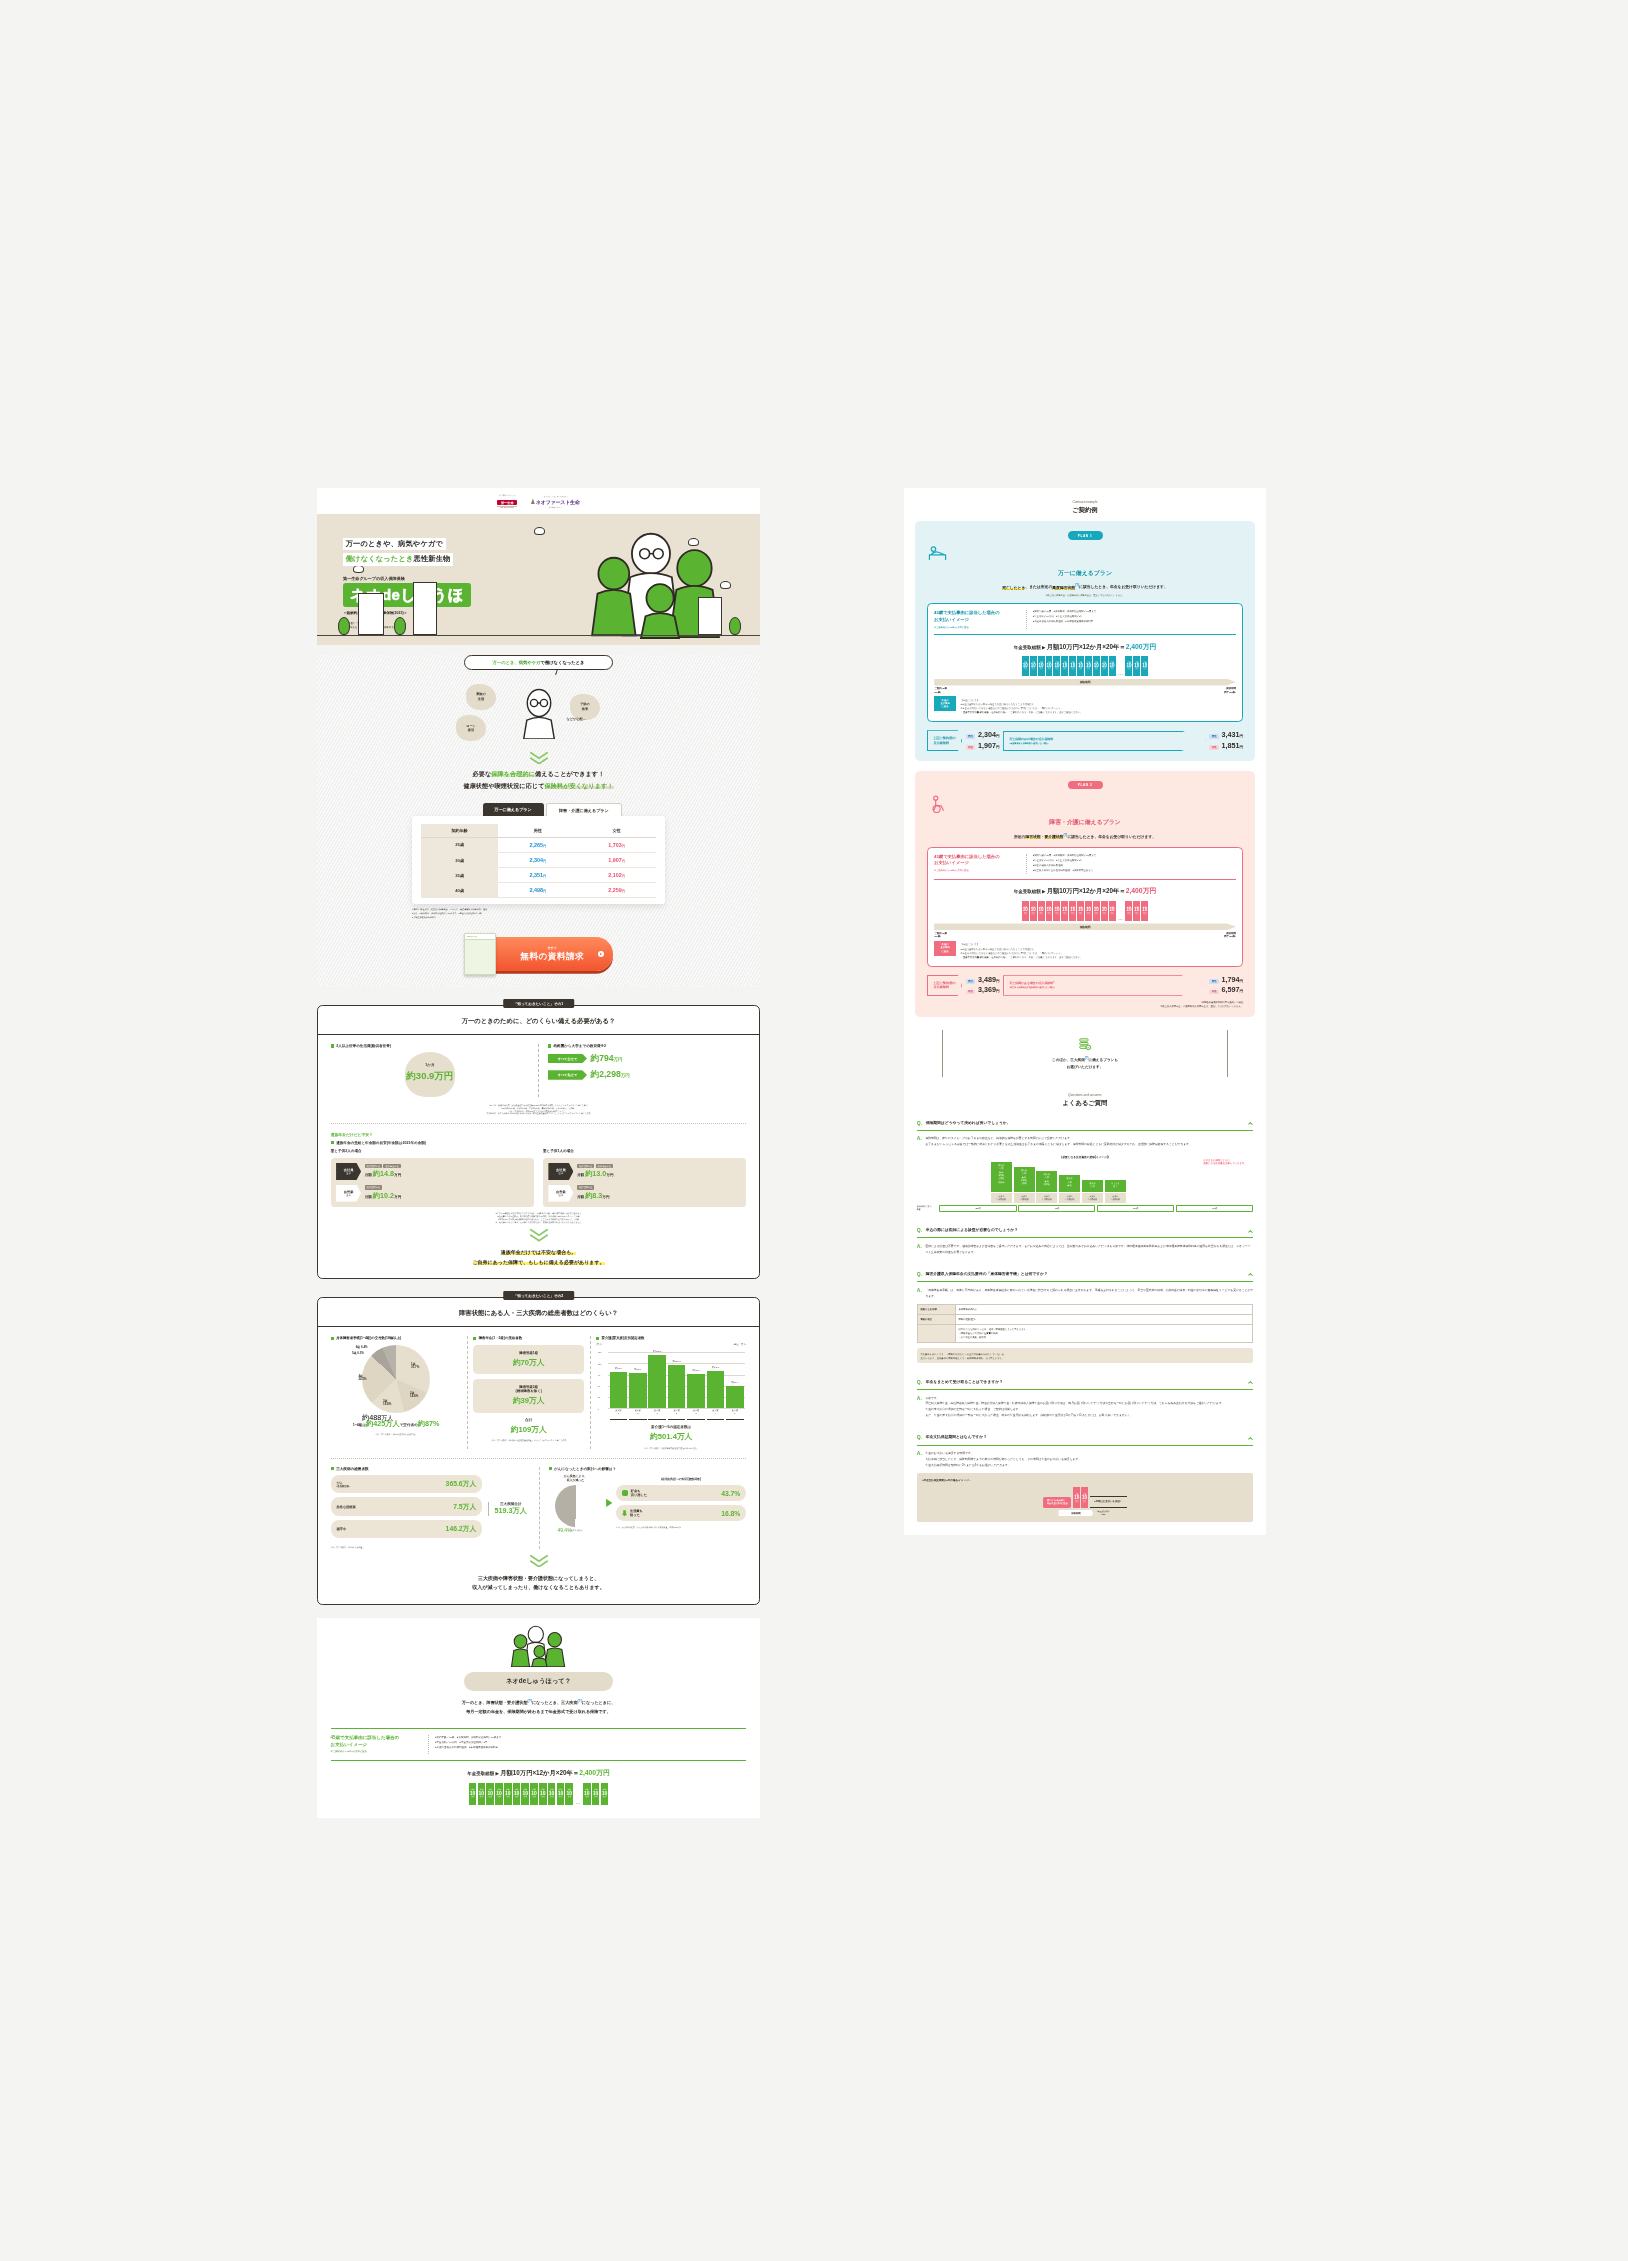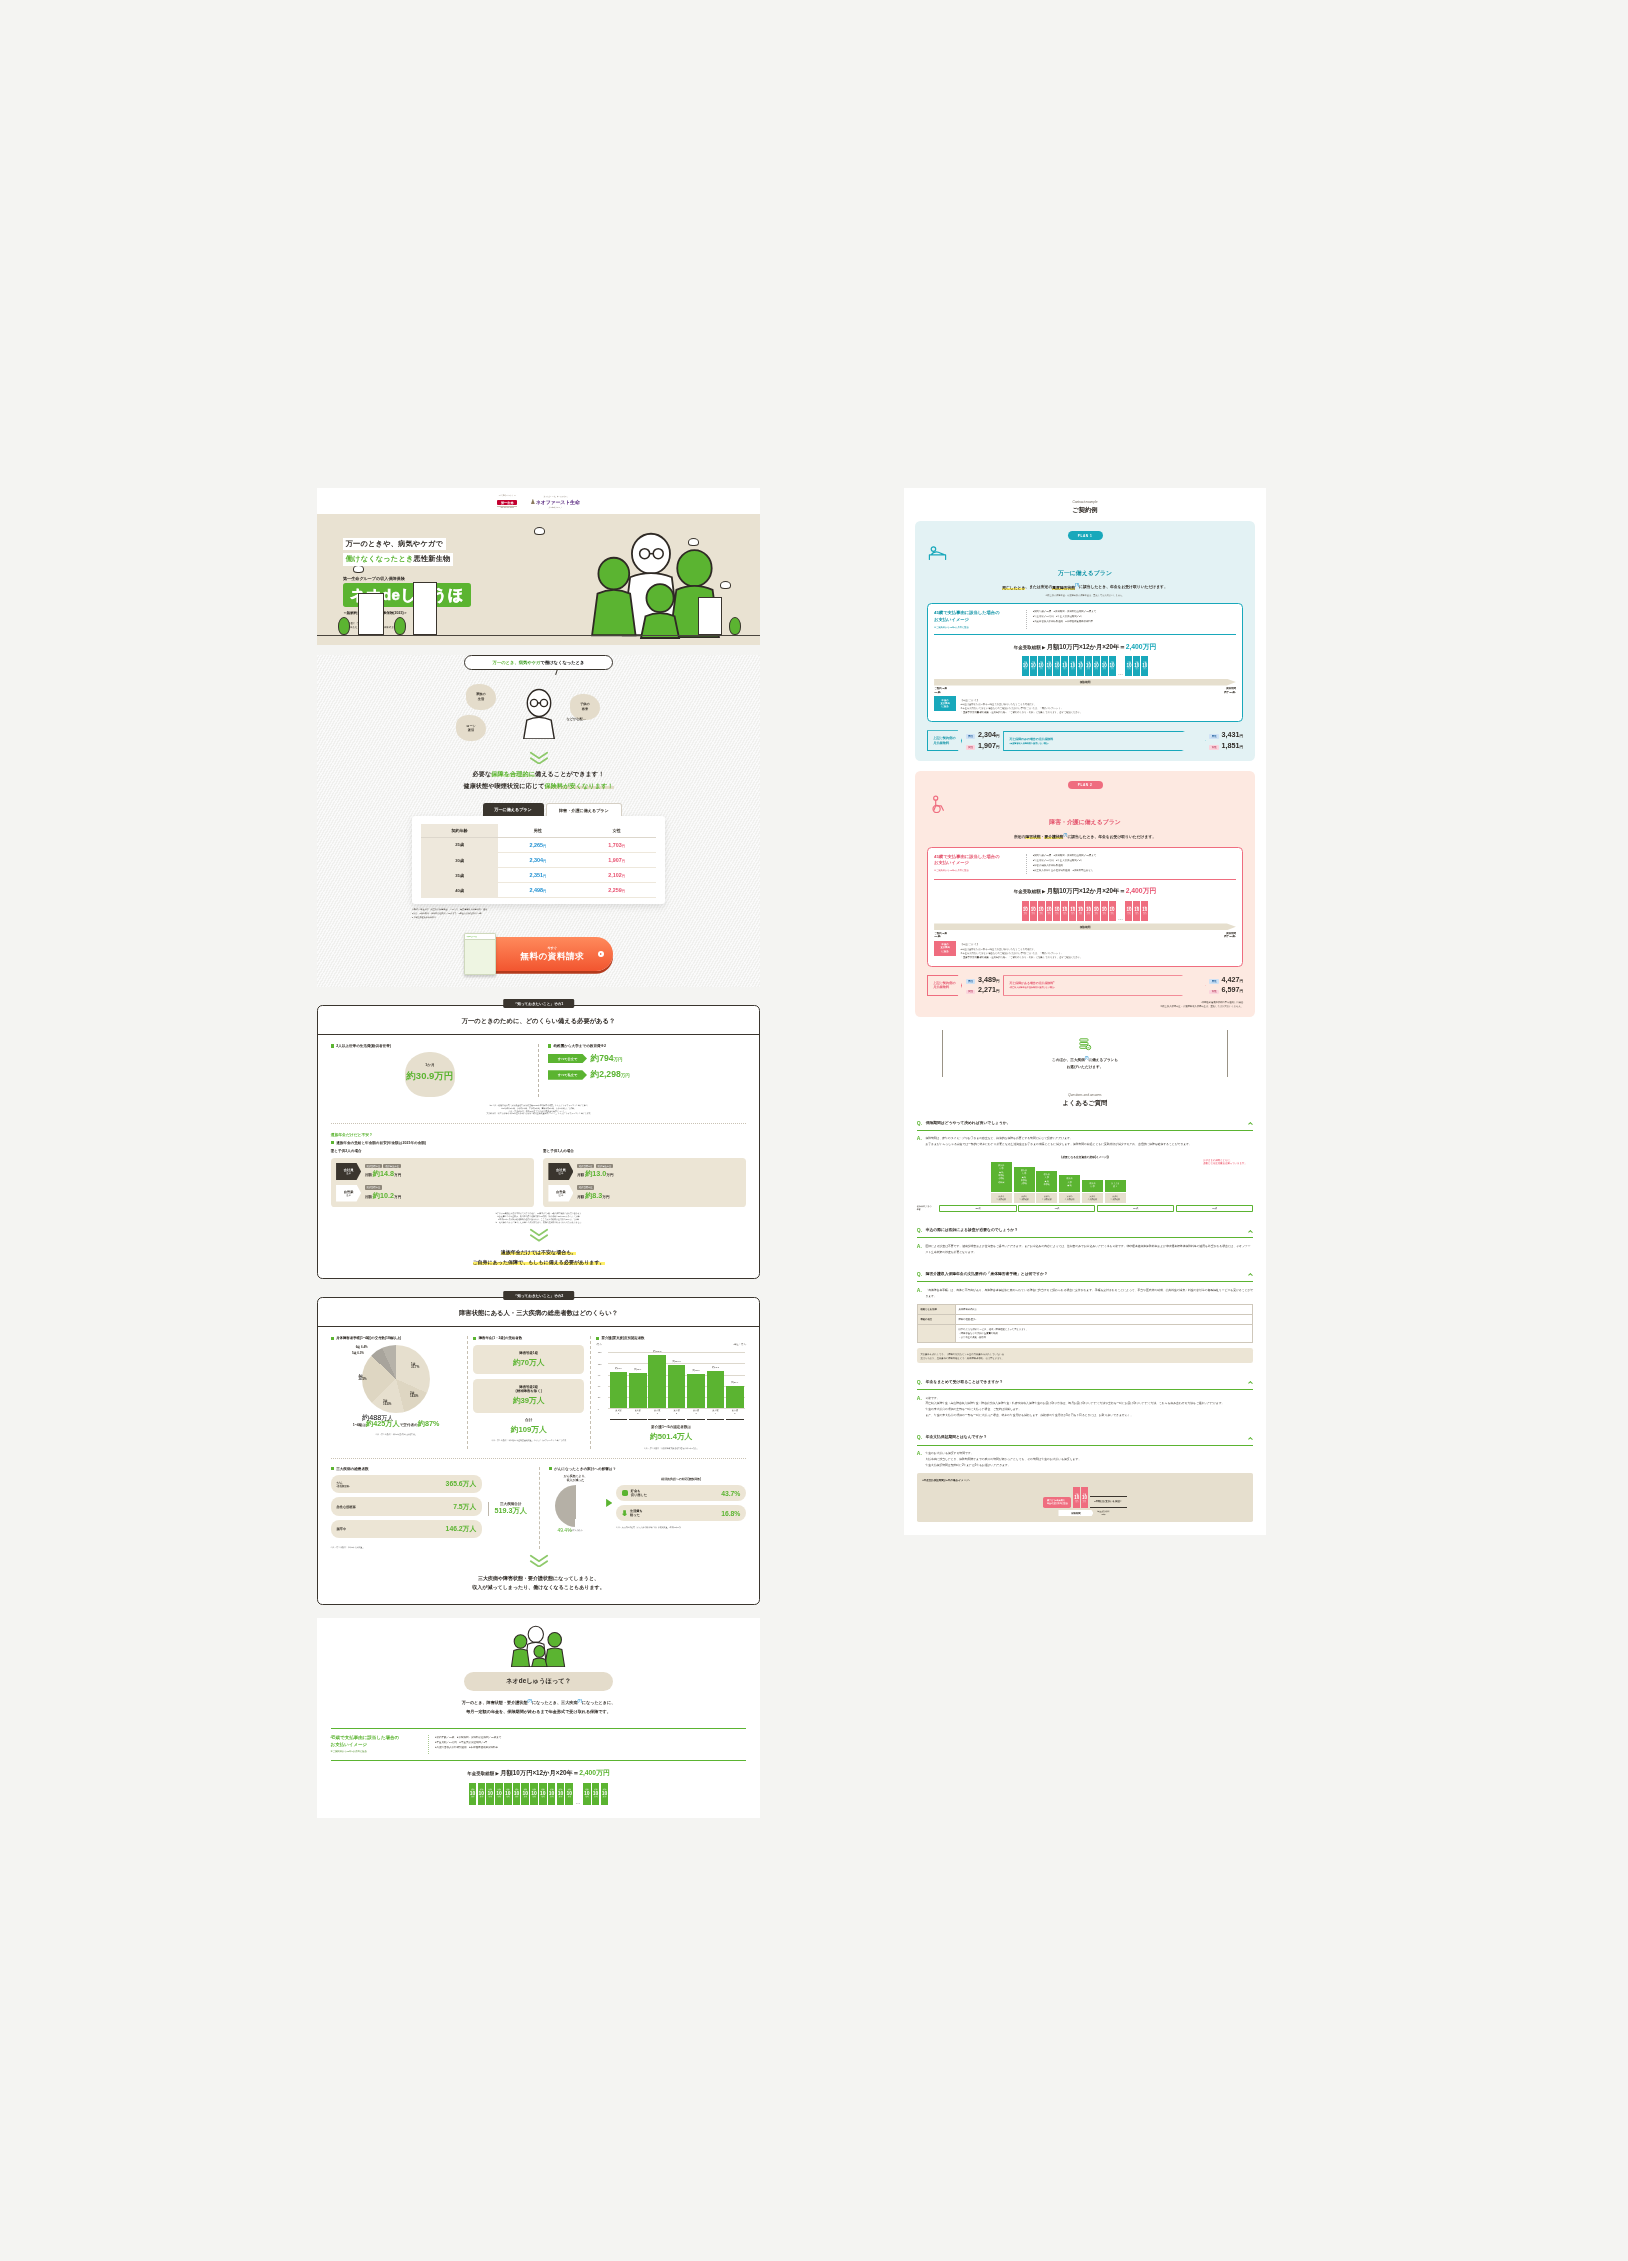--- a/index.html
+++ b/index.html
@@ -1136,30 +1136,30 @@
         <div class="premrow">
           <div class="premlbl" style="white-space:pre-line">上記ご契約例の
 月払保険料</div>
           <div class="premvals">
             <div class="pv">
                 <span class="sex m">男性</span>
                 <span class="amt"><span>3,489</span><small>円</small></span>
               </div>
             <div class="pv">
                 <span class="sex f">女性</span>
-                <span class="amt"><span>2,271</span><small>円</small></span>
+                <span class="amt"><span>3,369</span><small>円</small></span>
               </div>
           </div>
           <div class="premlbl" style="flex:1;font-size:2.9px">
             <span>死亡保障がある場合の月払保険料*</span><br><small style="font-size:2.1px">(死亡収入保障年金不担保特則を適用しない場合)</small>
           </div>
           <div class="premvals">
             <div class="pv">
                 <span class="sex m">男性</span>
-                <span class="amt"><span>4,427</span><small>円</small></span>
+                <span class="amt"><span>1,794</span><small>円</small></span>
               </div>
             <div class="pv">
                 <span class="sex f">女性</span>
                 <span class="amt"><span>6,597</span><small>円</small></span>
               </div>
           </div>
         </div>
         <div class="pnote3" style="white-space:pre-line;text-align:right">*非喫煙者健康体保険料率を適用した場合
 ※死亡収入保障年金・介護障害収入保障年金は、重複してはお支払いしません。</div>
       </div>

